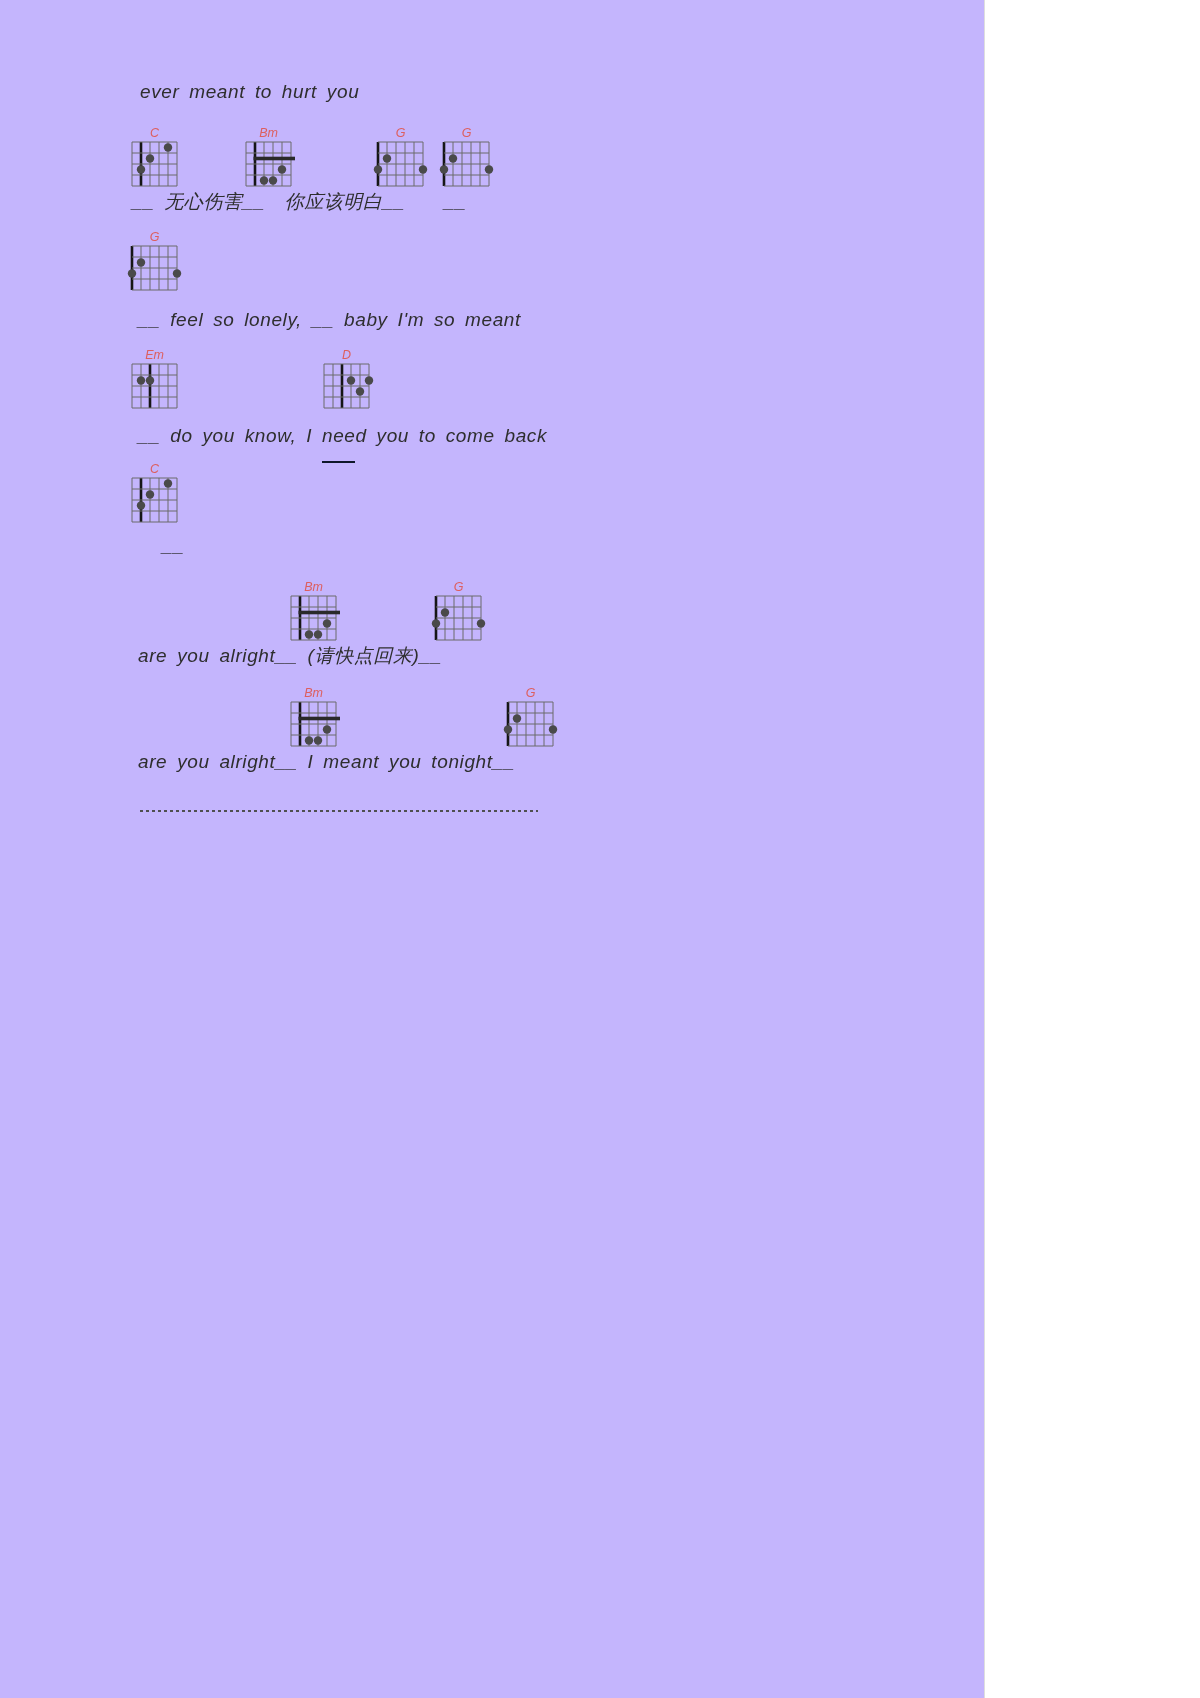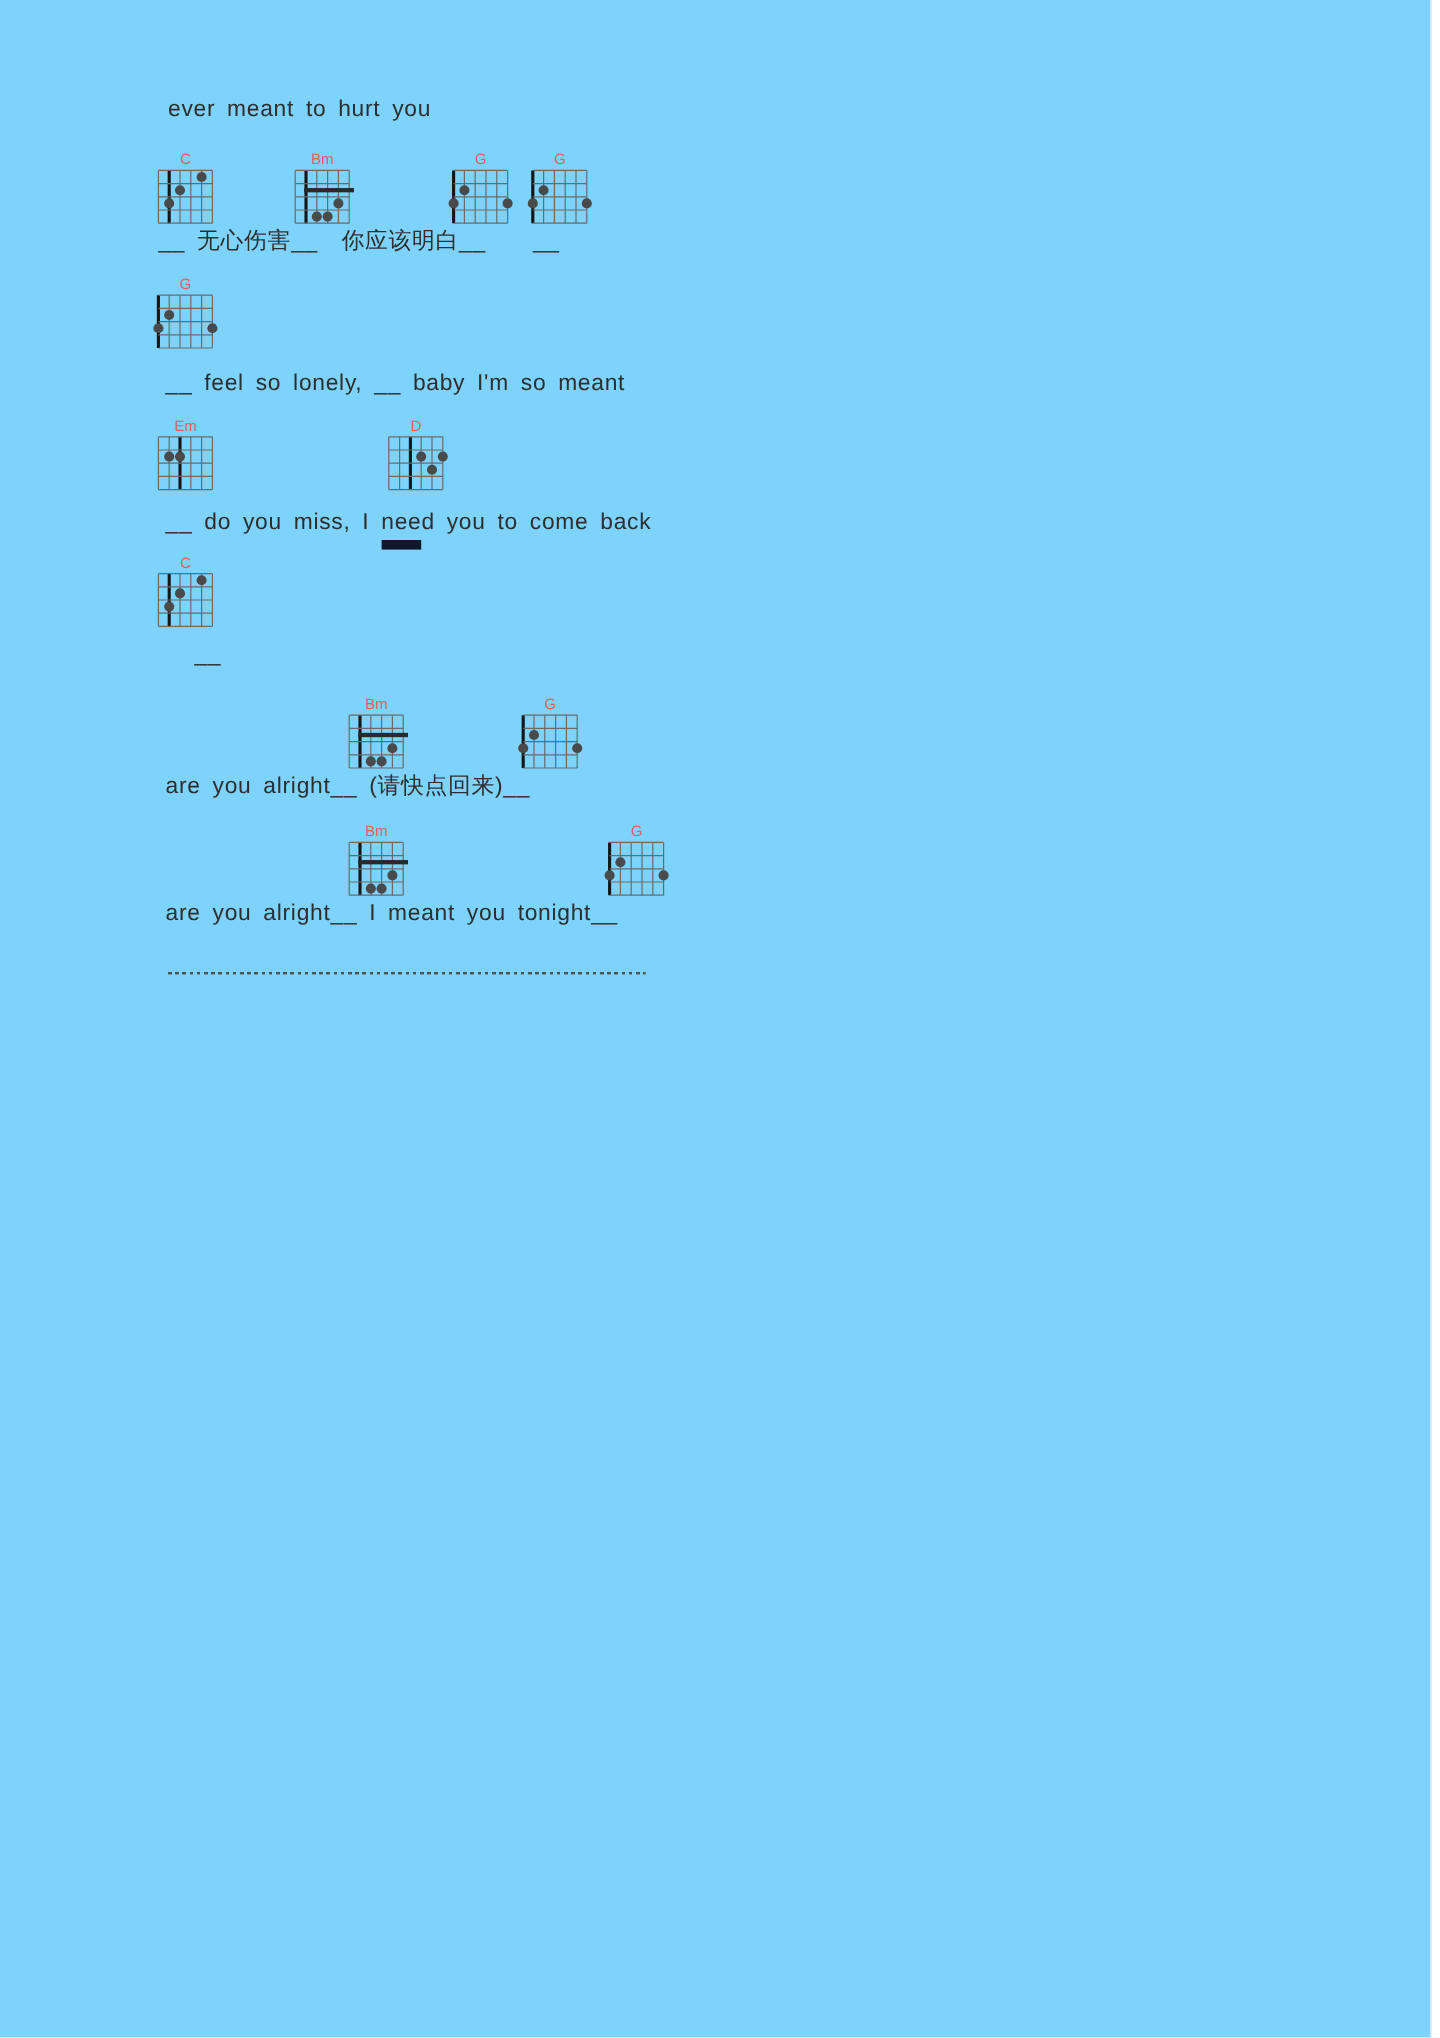--- a/index.html
+++ b/index.html
@@ -1,33 +1,34 @@
 <!DOCTYPE html>
 <html><head>
 <meta charset="utf-8">
 <style>
   html,body{margin:0;padding:0;background:#ffffff;}
   #sheet{
     position:relative;
-    width:1192px;height:1698px;
-    background:#7dd3fc;
+    width:984px;height:1698px;
+    background:#c4b5fd;
     outline:1px solid #dedede;
     font-family:"Liberation Sans","DejaVu Sans",sans-serif;
     overflow:hidden;
+    font-style:italic;
   }
   .lyric{
     position:absolute;
     font-size:19px;
     color:#2e2e2e;
     letter-spacing:0.6px;
     word-spacing:4px;
     white-space:pre;
     line-height:24px;
   }
-  .lyric .u{ border-bottom:8px solid #0f172a; padding-bottom:4px; }
+  .lyric .u{ border-bottom:2px solid #0f172a; padding-bottom:15px; }
   .chord{ position:absolute; }
   .sep{
     position:absolute;height:2px;
     background:repeating-linear-gradient(90deg,#4f4f4f 0 3px,transparent 3px 6px);
   }
 </style>
 </head>
 <body>
 
 <main id="sheet">
@@ -146,21 +147,21 @@
         <line x1="51" y1="16" x2="51" y2="60" stroke="#6a6a6a" stroke-width="1"></line>
         <line x1="6" y1="16" x2="51" y2="16" stroke="#6a6a6a" stroke-width="1"></line>
         <line x1="6" y1="27" x2="51" y2="27" stroke="#6a6a6a" stroke-width="1"></line>
         <line x1="6" y1="38" x2="51" y2="38" stroke="#6a6a6a" stroke-width="1"></line>
         <line x1="6" y1="49" x2="51" y2="49" stroke="#6a6a6a" stroke-width="1"></line>
         <line x1="6" y1="60" x2="51" y2="60" stroke="#6a6a6a" stroke-width="1"></line>
         <circle cx="33" cy="32.5" r="4.2" fill="#4a4a4a"></circle>
         <circle cx="51" cy="32.5" r="4.2" fill="#4a4a4a"></circle>
         <circle cx="42" cy="43.5" r="4.2" fill="#4a4a4a"></circle>
       </svg></div>
-    <div class="lyric" style="left: 138px; top: 424px;"><span>__ do you miss, I </span><span class="u">nee</span><span>d you to come back</span></div>
+    <div class="lyric" style="left: 138px; top: 424px;"><span>__ do you know, I </span><span class="u">nee</span><span>d you to come back</span></div>
     <div class="chord" style="left: 126px; top: 462px;"><svg width="60" height="66" viewBox="0 0 60 66">
         <text x="28.5" y="11" text-anchor="middle" font-size="12.5" fill="#dd5f5f" font-family="&quot;Liberation Sans&quot;,&quot;DejaVu Sans&quot;,sans-serif">C</text>
         <line x1="6" y1="16" x2="6" y2="60" stroke="#6a6a6a" stroke-width="1"></line>
         <line x1="15" y1="16" x2="15" y2="60" stroke="#161616" stroke-width="2.6"></line>
         <line x1="24" y1="16" x2="24" y2="60" stroke="#6a6a6a" stroke-width="1"></line>
         <line x1="33" y1="16" x2="33" y2="60" stroke="#6a6a6a" stroke-width="1"></line>
         <line x1="42" y1="16" x2="42" y2="60" stroke="#6a6a6a" stroke-width="1"></line>
         <line x1="51" y1="16" x2="51" y2="60" stroke="#6a6a6a" stroke-width="1"></line>
         <line x1="6" y1="16" x2="51" y2="16" stroke="#6a6a6a" stroke-width="1"></line>
         <line x1="6" y1="27" x2="51" y2="27" stroke="#6a6a6a" stroke-width="1"></line>

